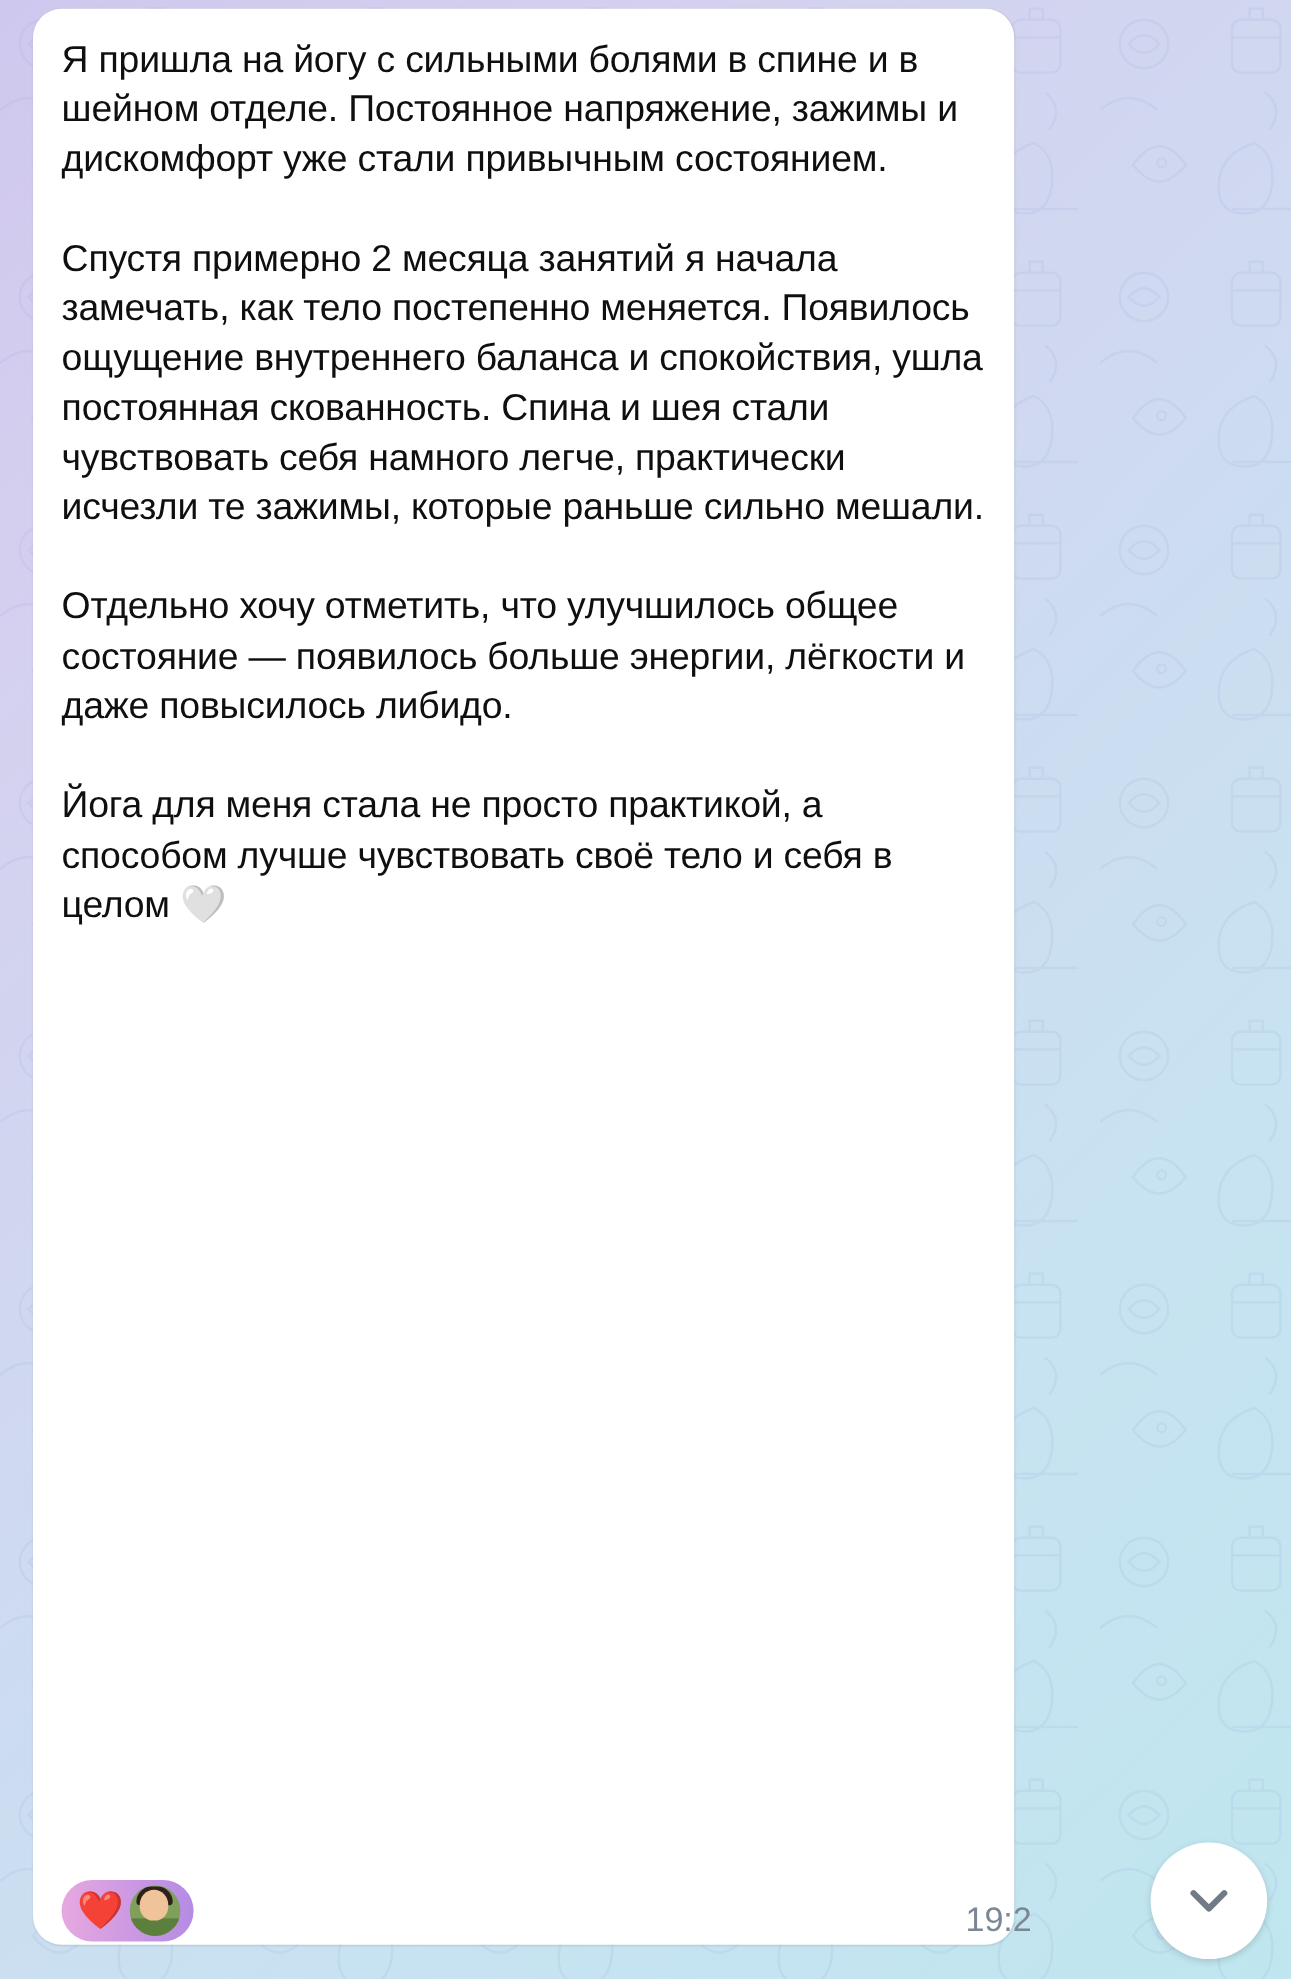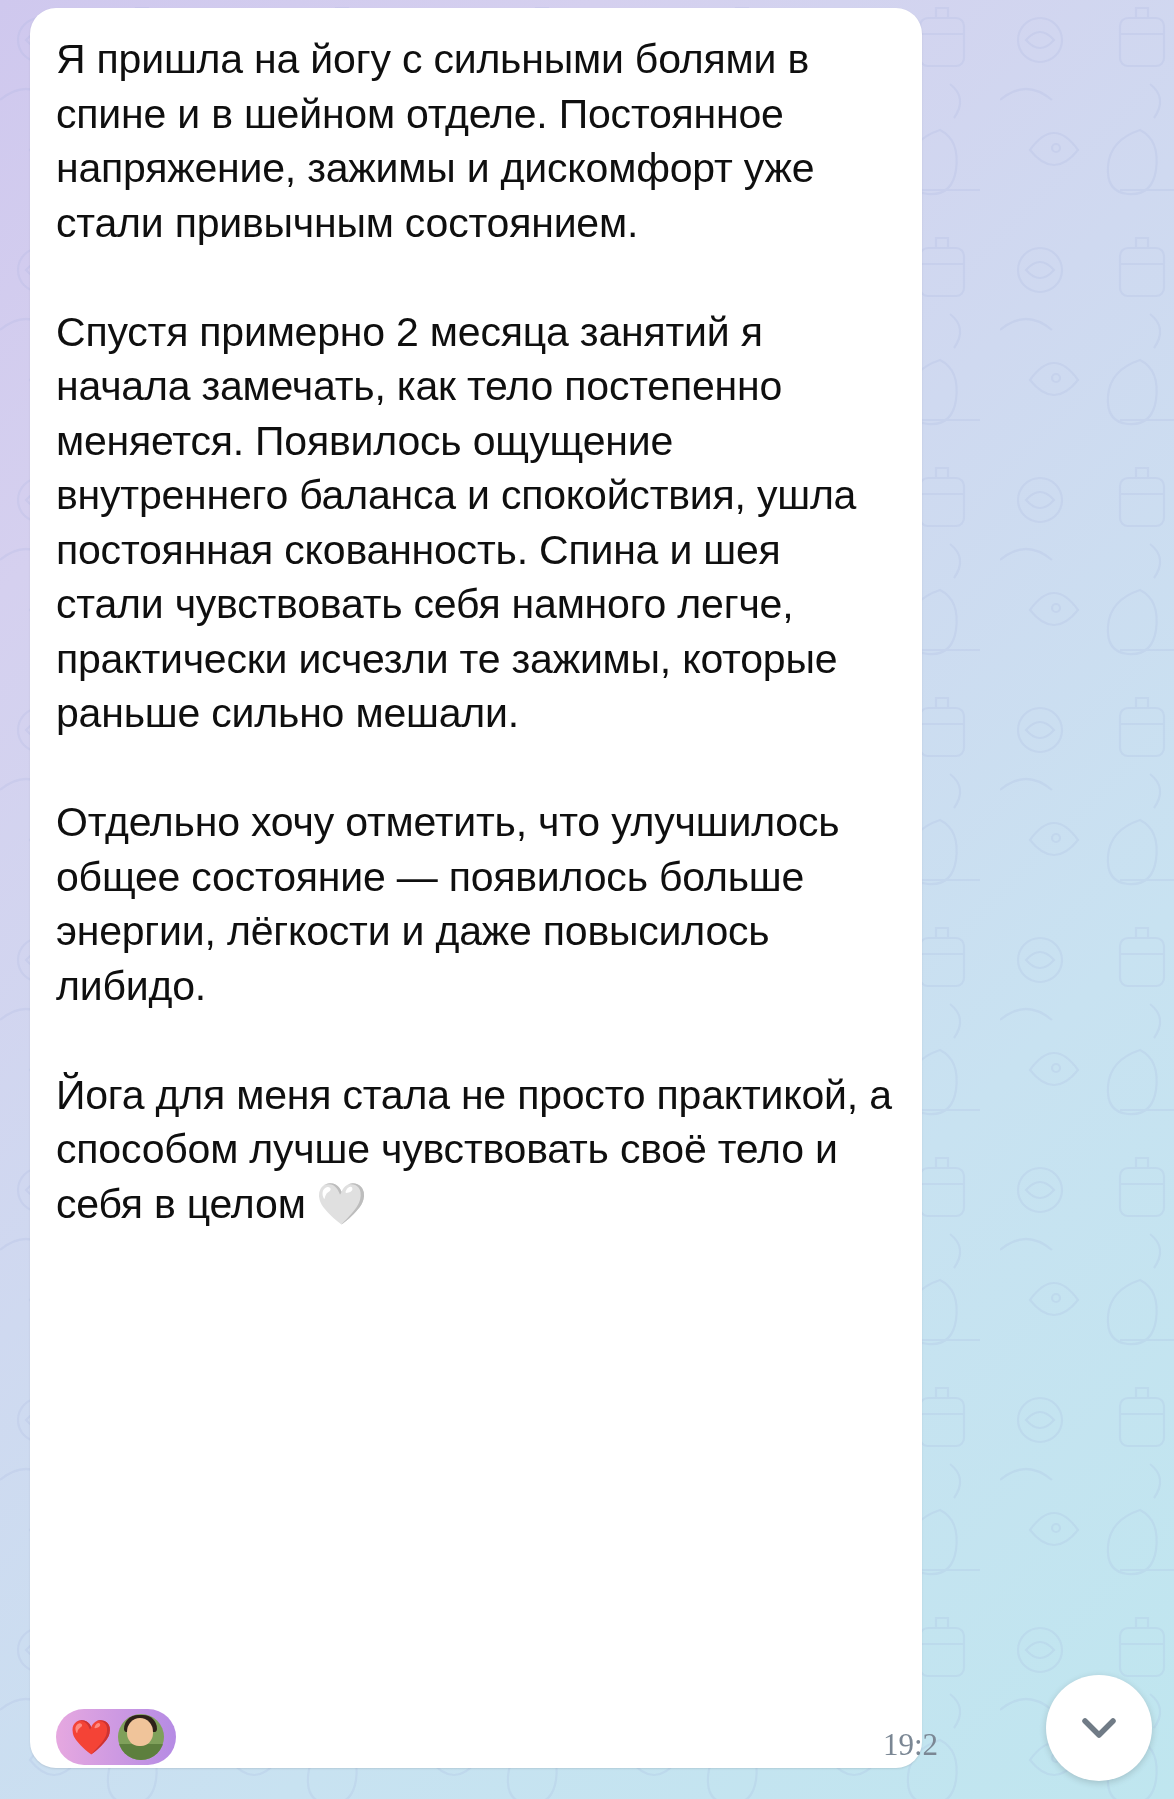--- a/index.html
+++ b/index.html
@@ -30,21 +30,21 @@
     width: 892px;
     background: #ffffff;
     border-radius: 26px;
     box-shadow: 0 1px 2px rgba(0,0,0,0.10);
     padding: 24px 26px 20px 26px;
     box-sizing: border-box;
     min-height: 1760px;
   }
 
   .msg-text {
-    font-size: 41px;
+    font-size: 34px;
     line-height: 1.33;
     color: #0f0f0f;
     white-space: pre-wrap;
     word-wrap: break-word;
     letter-spacing: -0.2px;
   }
 
   #reaction-row {
     position: absolute;
     left: 56px;
@@ -102,21 +102,20 @@
     height: 16px;
     background: #5d7f3e;
   }
 
   #message-time {
     position: absolute;
     right: 236px;
     bottom: 36px;
     font-size: 31px;
     color: #7b8794;
-    font-family: Liberation Serif, serif;
   }
 
   #scroll-down-button {
     position: absolute;
     right: 22px;
     bottom: 18px;
     width: 106px;
     height: 106px;
     border-radius: 50%;
     background: #ffffff;

